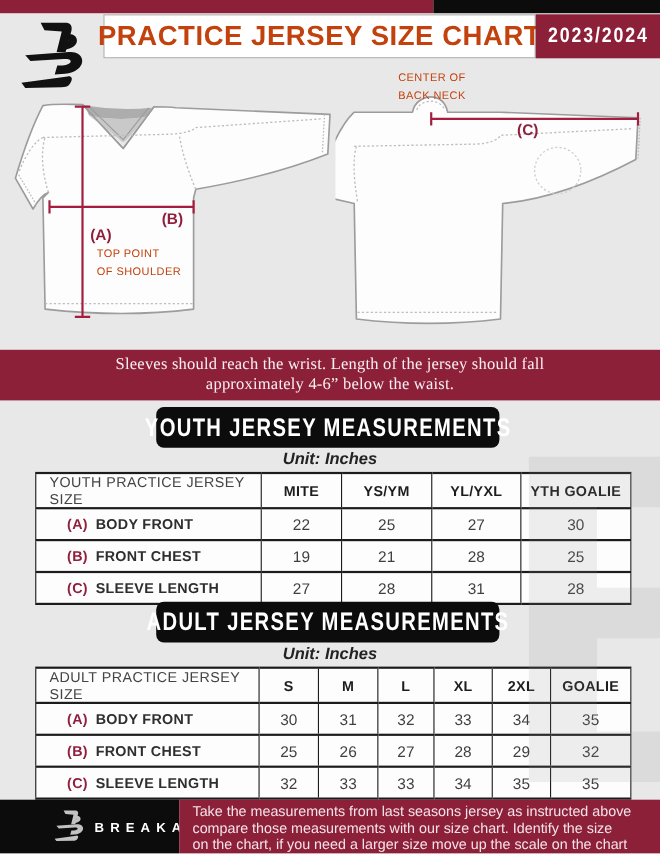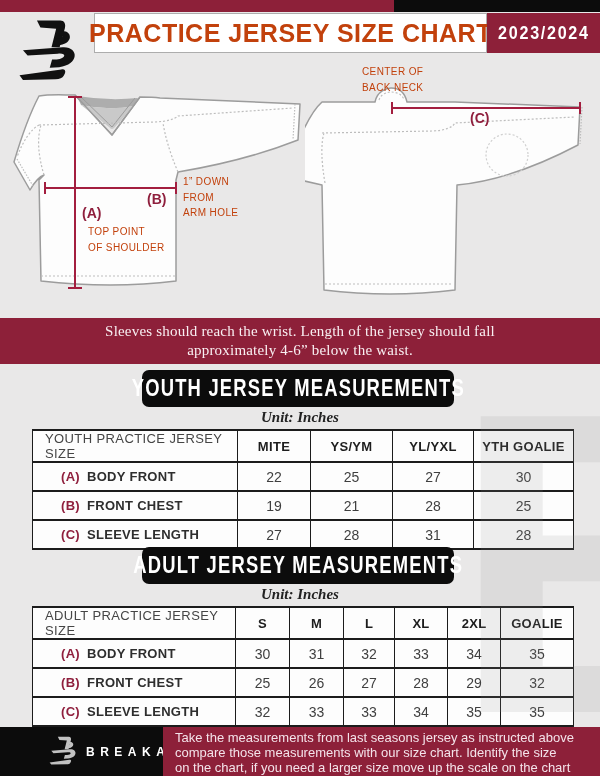--- a/index.html
+++ b/index.html
@@ -18,21 +18,21 @@
   
   .ann{position:absolute;color:#c2410c;font-size:10px;line-height:15.5px;letter-spacing:.4px;white-space:nowrap;}
   .marker{position:absolute;color:#8F1F3D;font-weight:bold;font-size:14px;font-style:normal;}
   
   .banner{position:absolute;left:0;top:318px;width:600px;height:46px;background:#8D2039;color:#F9EFF2;
           display:flex;flex-direction:column;align-items:center;justify-content:center;font-size:15px;line-height:19px;letter-spacing:.2px;font-family:Liberation Serif, serif;}
   
   .badge{position:absolute;left:142px;width:312px;height:37px;background:#0C0C0C;border-radius:7px;
          display:flex;align-items:center;justify-content:center;}
   .badge span{display:inline-block;transform:scaleX(.8);font-size:23px;font-weight:bold;color:#fff;letter-spacing:1.5px;white-space:nowrap;}
-  .unit{position:absolute;left:0;width:600px;text-align:center;font-style:italic;font-weight:bold;font-size:15px;color:#222;font-family:Liberation Serif, serif;}
+  .unit{position:absolute;left:0;width:600px;text-align:center;font-style:italic;font-weight:bold;font-size:15px;color:#222;}
   
   table.size{position:absolute;left:32px;width:541px;border-collapse:collapse;table-layout:fixed;background:transparent;}
   table.size th,table.size td{border-style:solid;border-color:#1C1C1C;border-width:2px 1px;background:#FDFDFD;
         font-size:13px;color:#1d1d1d;text-align:center;padding:0;height:27px;}
   table.size th.lab{font-weight:normal;color:#454545;text-align:left;padding-left:12px;letter-spacing:.4px;}
   table.size td.rl{text-align:left;padding-left:28px;font-weight:bold;color:#2E2E2E;letter-spacing:.3px;}
   table.size td.rl .key{color:#8F1F3D;font-weight:bold;margin-right:7px;}
   table.size td.val{font-size:14px;color:#3F3F3F;font-weight:normal;}
   table.size th.col{font-weight:bold;letter-spacing:.3px;}
   
@@ -108,25 +108,20 @@
         <path d="M275,17 V29"></path>
     </g>
   </svg>
 
   <div class="ann" style="left:362px;top:64px;">
     <div>CENTER OF</div>
     <div>BACK NECK</div>
   </div>
   <div class="marker" style="left:470px;top:110px;">(C)</div>
   <div class="marker" style="left:147px;top:191px;">(B)</div>
-  <div class="ann" style="left:183px;top:174px;">
-    <div>1” DOWN</div>
-    <div>FROM</div>
-    <div>ARM HOLE</div>
-  </div>
   <div class="marker" style="left:82px;top:205px;">(A)</div>
   <div class="ann" style="left:88px;top:224px;">
     <div>TOP POINT</div>
     <div>OF SHOULDER</div>
   </div>
 
   <div class="banner">
     <div>Sleeves should reach the wrist. Length of the jersey should fall</div>
     <div>approximately 4-6” below the waist.</div>
   </div>

